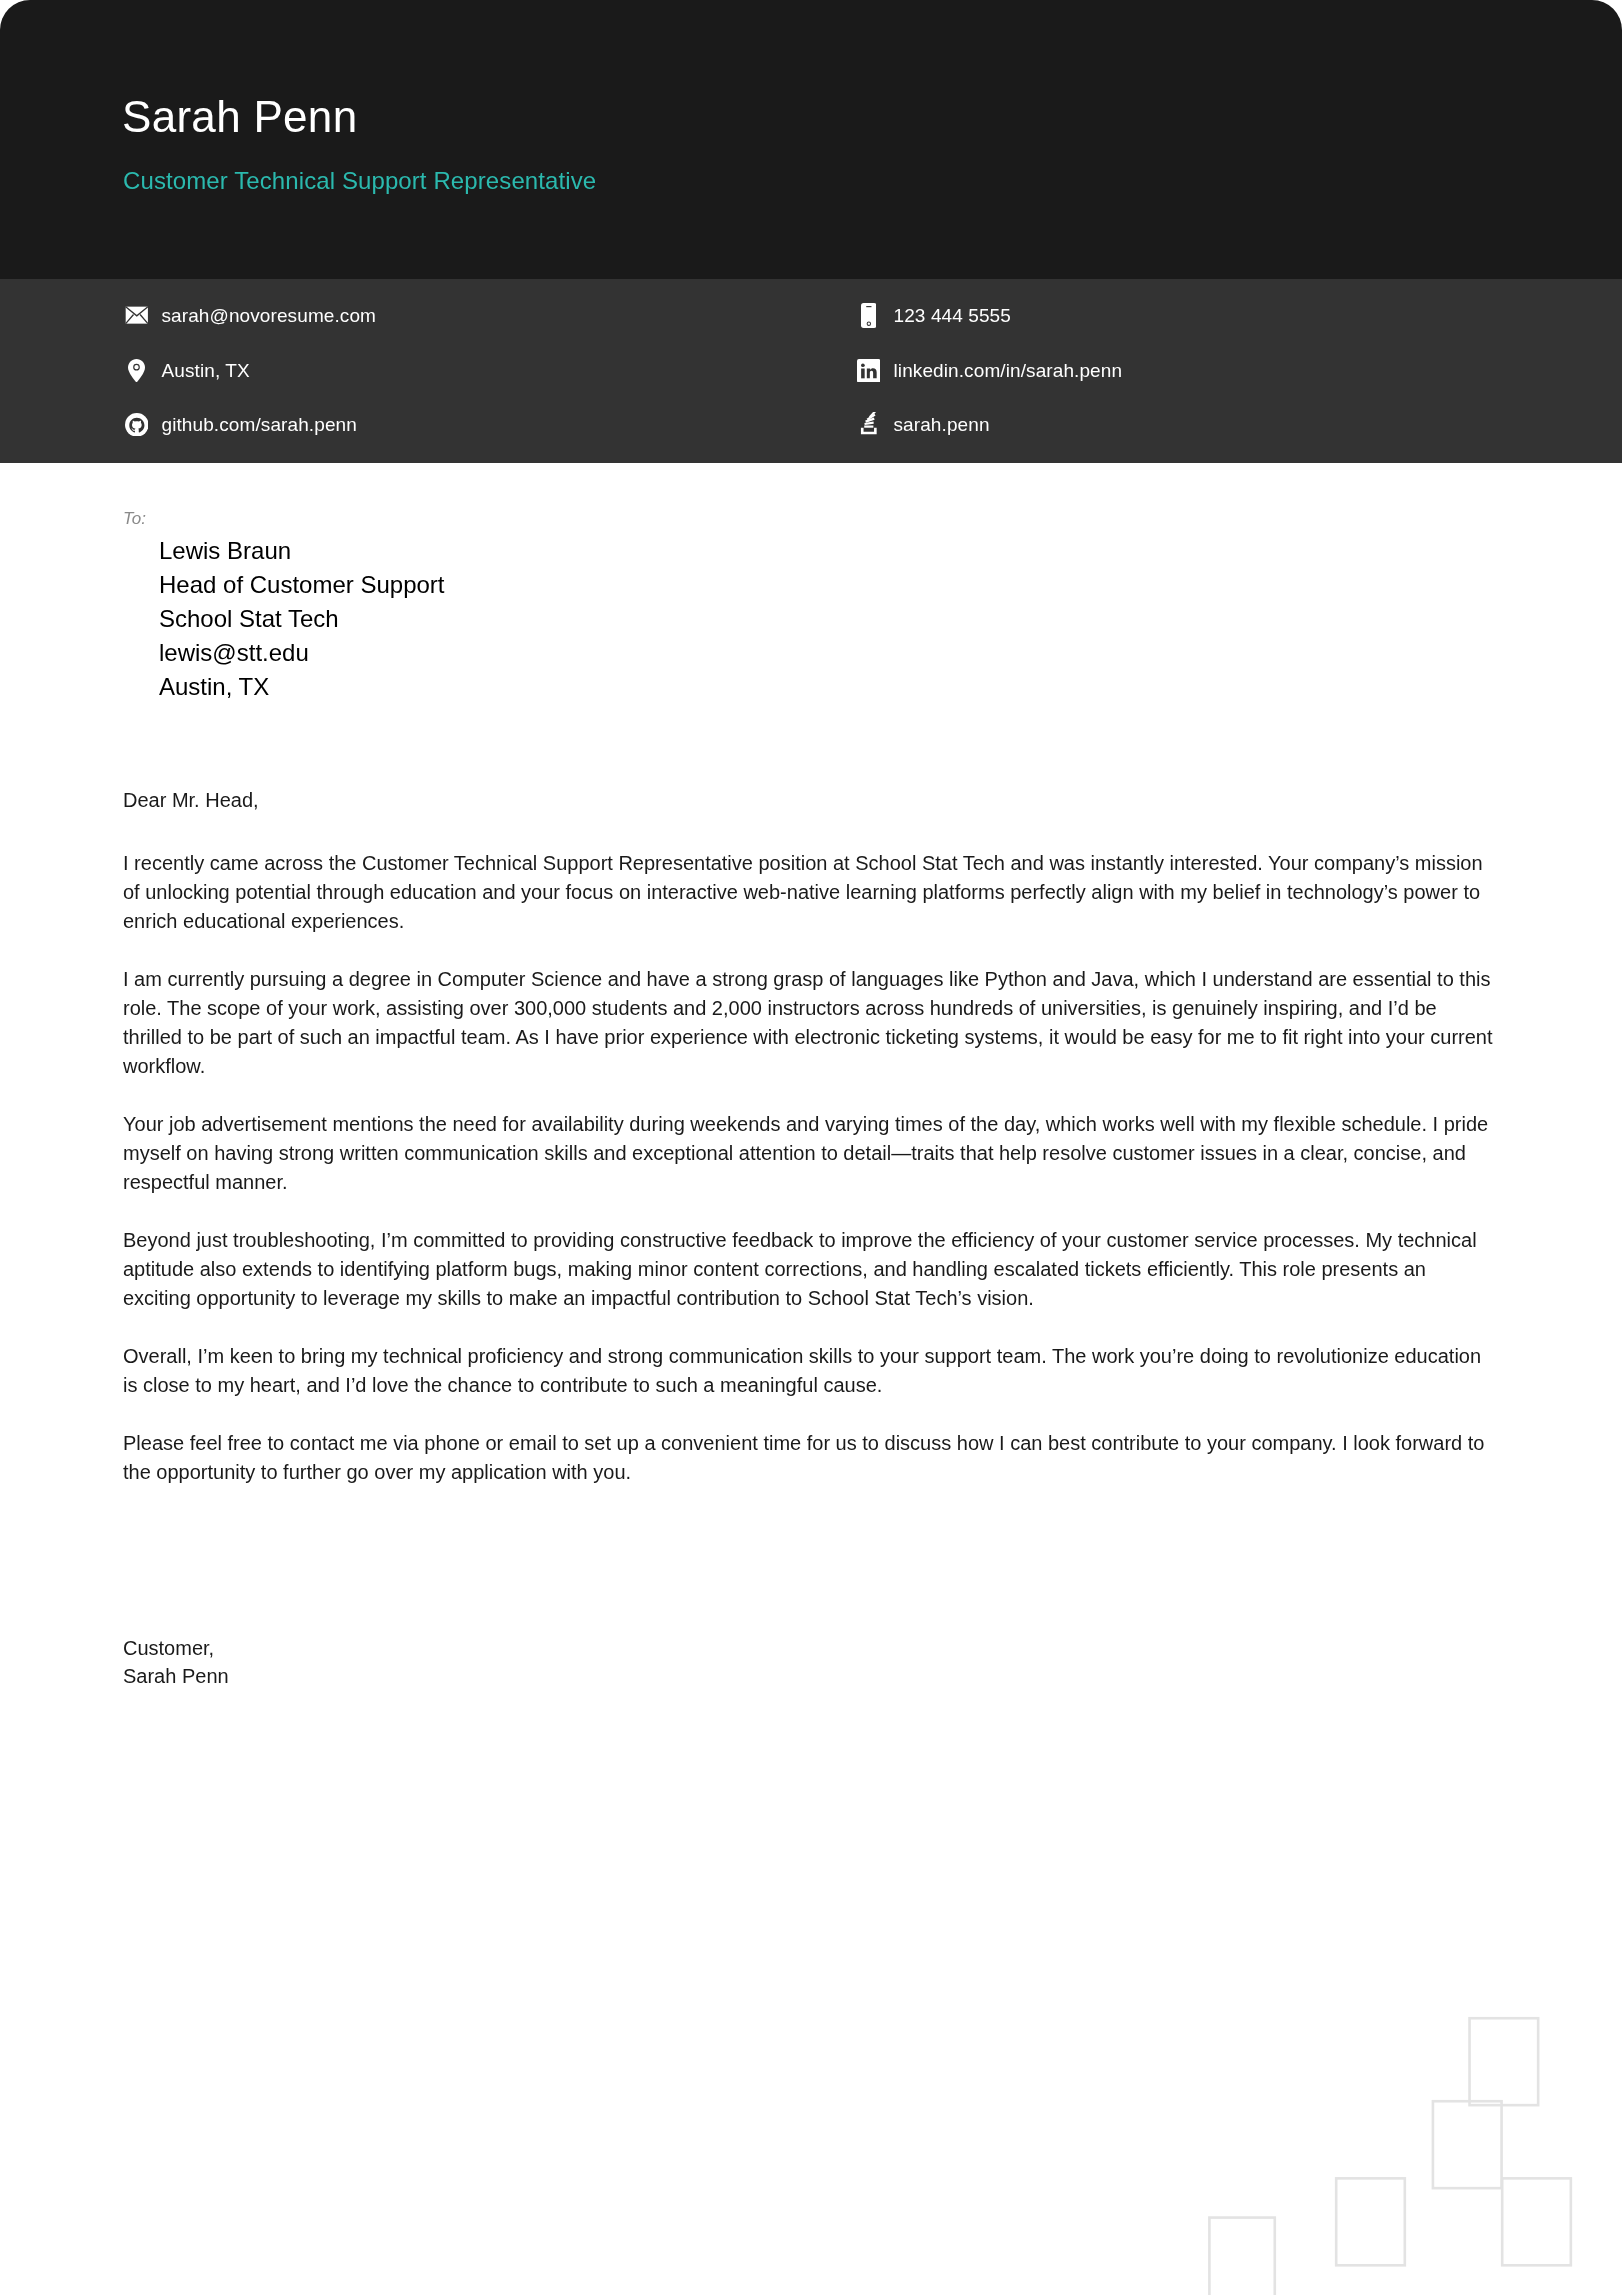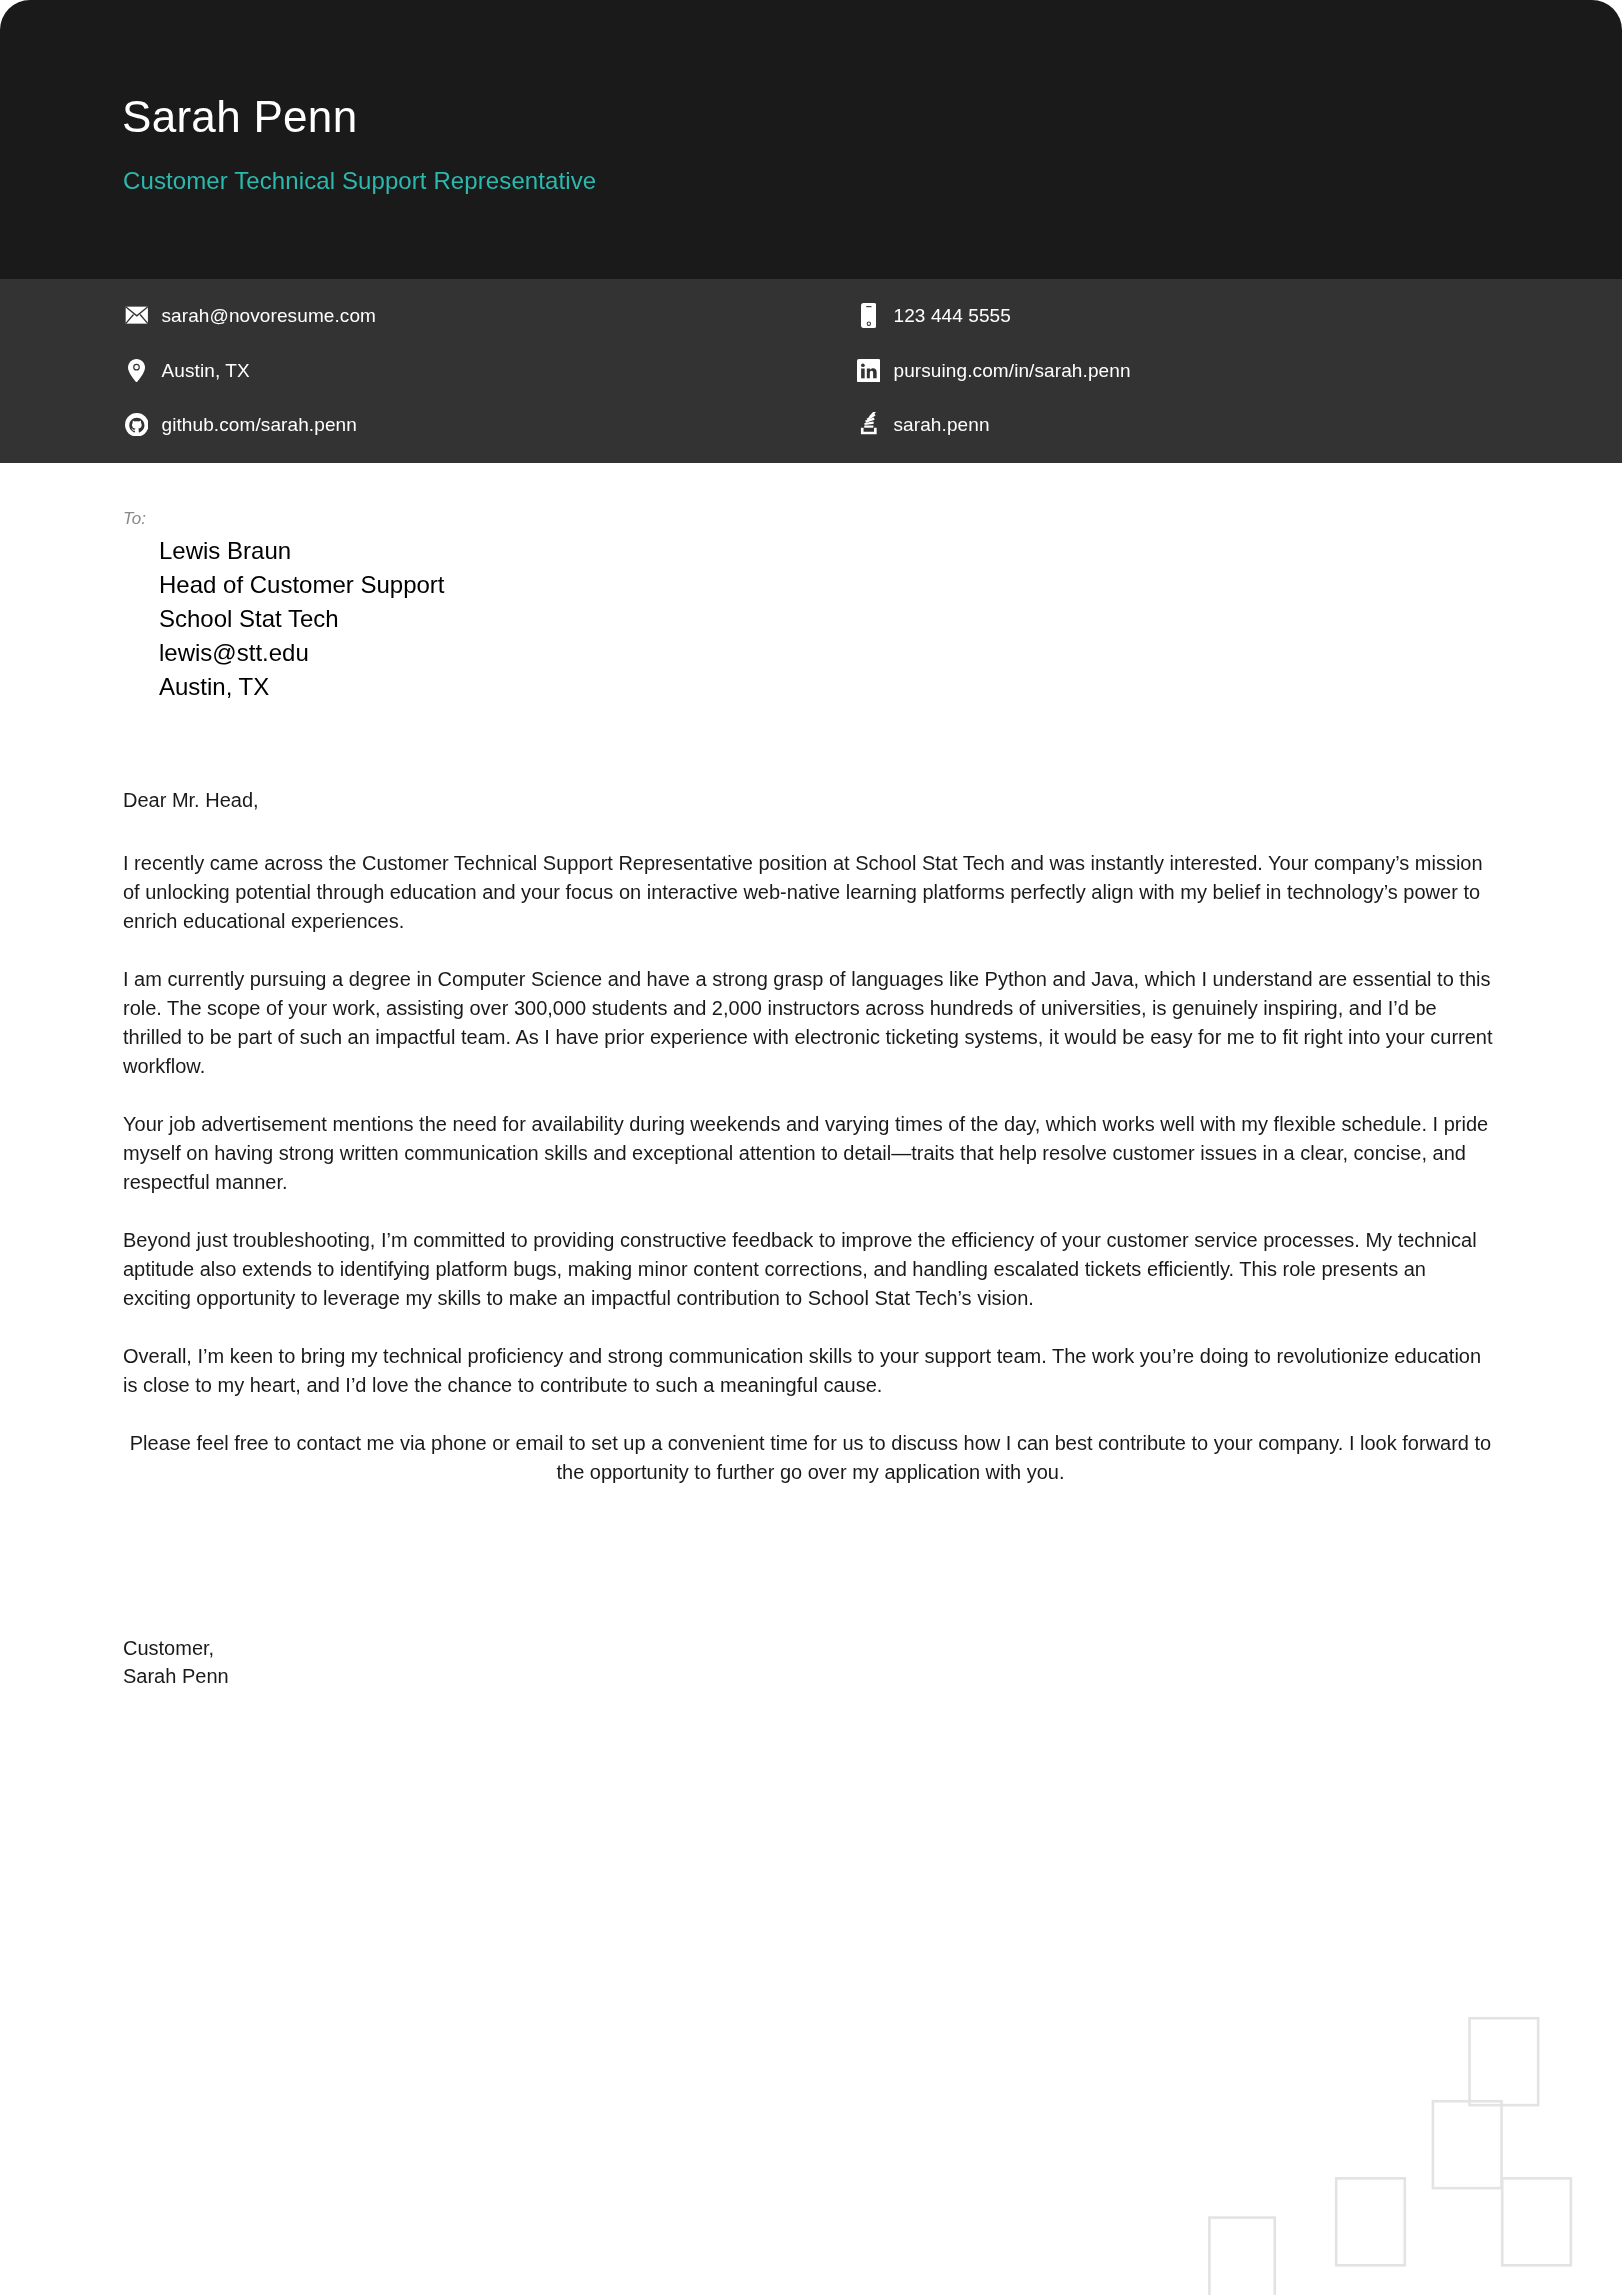--- a/index.html
+++ b/index.html
@@ -72,21 +72,21 @@
     font-size:20px; color:#1a1a1a; line-height:1;
   }
   .letter-body {
     position:absolute; left:123px; top:386px; width:1375px;
   }
   .letter-body p {
     margin:0 0 29px 0;
     font-size:20px; color:#1a1a1a; line-height:1.45;
     text-align:left;
   }
-  .letter-body p:last-child { margin-bottom:0;text-align:center; }
+  .letter-body p:last-child { margin-bottom:0; }
 
   .signoff {
     position:absolute; left:123px; top:1171px;
     font-size:20px; color:#1a1a1a; line-height:1.42;
   }
   .signoff div { white-space:nowrap; }
 
   
   .deco { position:absolute; left:720px; top:1930px; width:903px; height:366px; }
   .deco svg { display:block; }
@@ -153,21 +153,21 @@
 
       <div class="contact-row r1">
         <span class="contact-ico">
           <svg width="23.6" height="23.6" viewBox="0 0 36 36">
             <rect x="0" y="0" width="36" height="36" rx="3" ry="3" fill="#ffffff"></rect>
             <circle cx="9" cy="9.5" r="2.8" fill="#333333"></circle>
             <rect x="6.3" y="14.5" width="5.4" height="15" fill="#333333"></rect>
             <path d="M15 14.5 h5.1 v2.1 c0.85-1.45 2.4-2.45 4.4-2.45 3.4 0 5.5 2.1 5.5 6.1 v9.25 h-5.4 v-8.3 c0-2.05-0.8-3.1-2.4-3.1 -1.65 0-2.6 1.1-2.6 3.1 v8.3 H15 Z" fill="#333333"></path>
           </svg>
         </span>
-        <span class="contact-txt">pursuing.com/in/sarah.penn</span>
+        <span class="contact-txt">linkedin.com/in/sarah.penn</span>
       </div>
 
       <div class="contact-row r2">
         <span class="contact-ico">
           <svg width="23.6" height="25" viewBox="0 0 36 38">
             <path d="M6 24 v10 h24 v-10 h-4 v6 H10 v-6 Z" fill="#ffffff"></path>
             <rect x="11" y="20.5" width="14" height="3.4" fill="#ffffff"></rect>
             <rect x="11.4" y="15.6" width="14" height="3.4" fill="#ffffff" transform="rotate(-8 18 17)"></rect>
             <rect x="12.6" y="10.8" width="14" height="3.4" fill="#ffffff" transform="rotate(-19 19 12)"></rect>
             <rect x="14.6" y="6.3" width="14" height="3.4" fill="#ffffff" transform="rotate(-33 21 8)"></rect>

